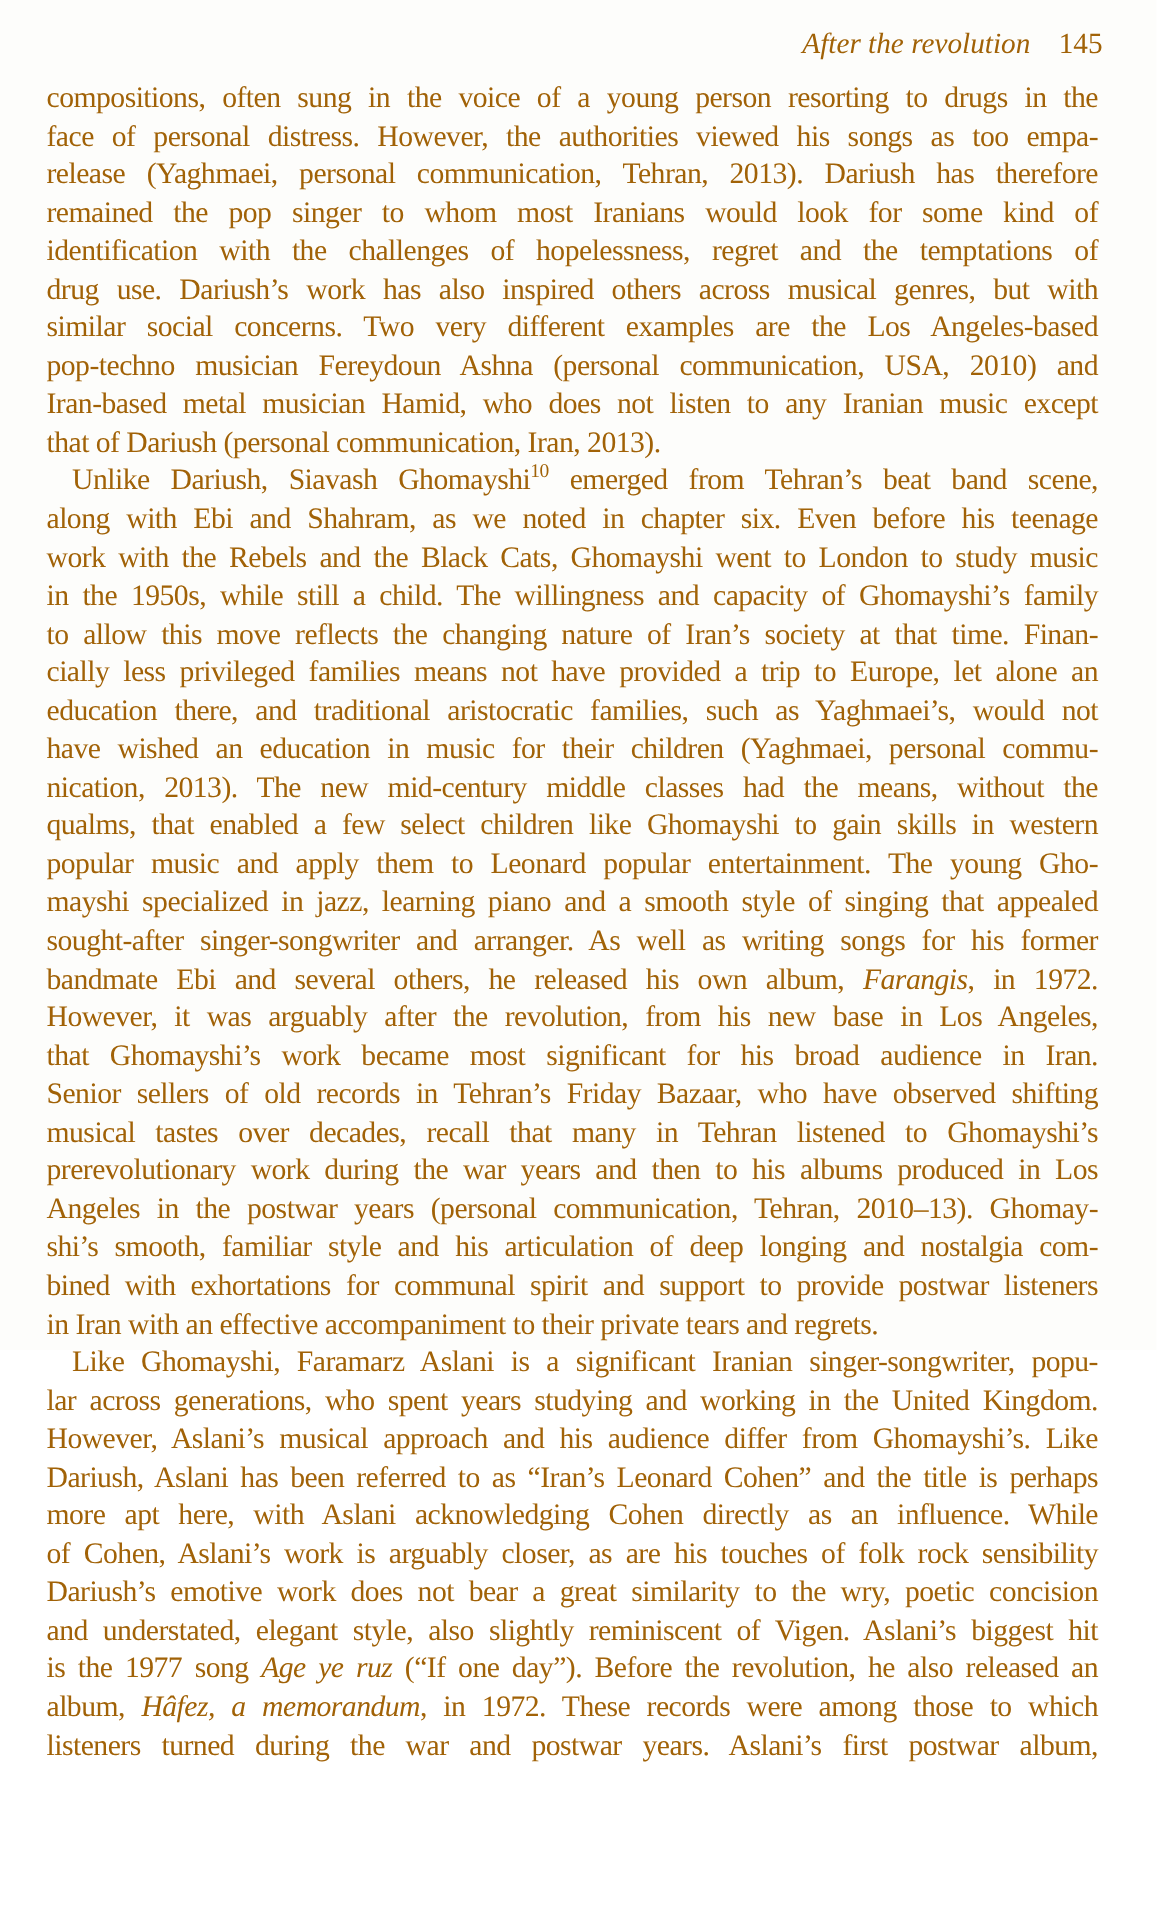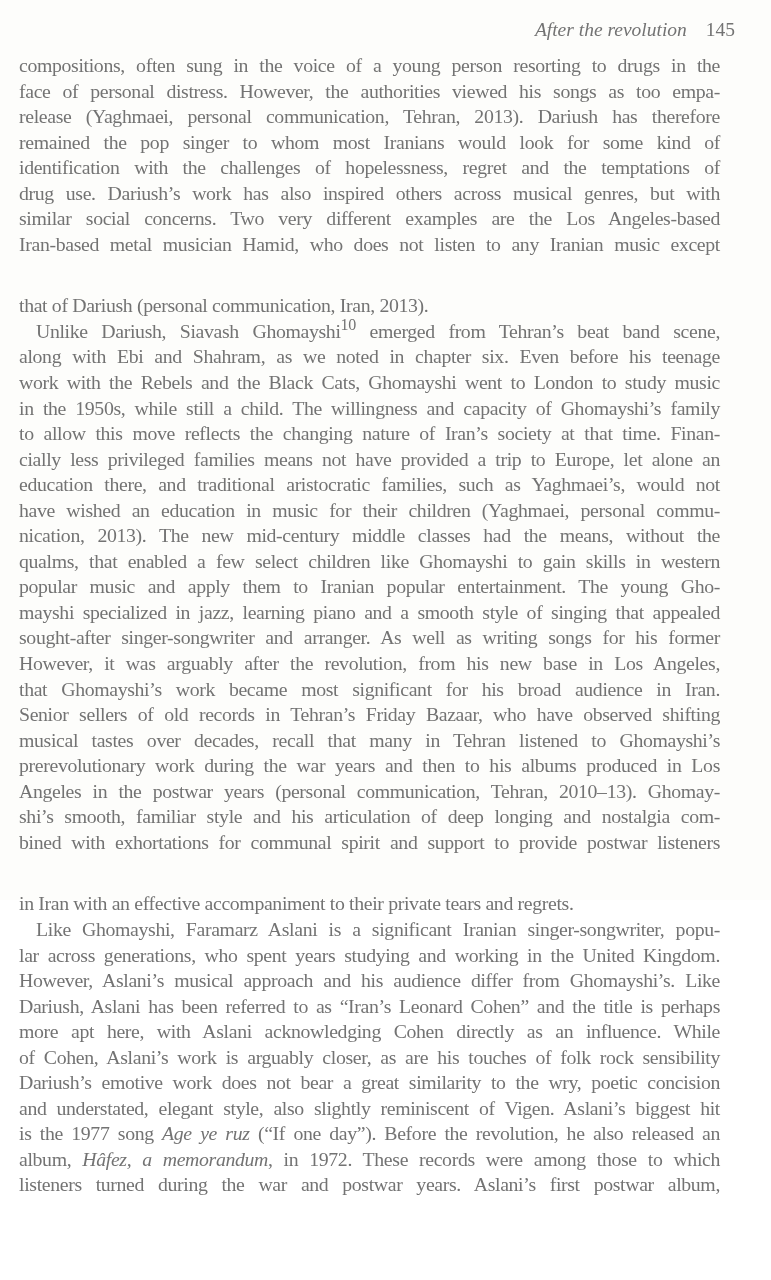--- a/index.html
+++ b/index.html
@@ -1,37 +1,37 @@
 <!DOCTYPE html>
 <html><head>
 <meta charset="utf-8">
 <style>
   html, body { margin: 0; padding: 0; background: #ffffff; }
   body { width: 771px; height: 1280px; position: relative; overflow: hidden; }
   .page {
     position: absolute; left: 0; top: 0; width: 771px; height: 900px;
     background: #fdfdfb;
     font-family: "Liberation Serif", "DejaVu Serif", serif;
-    color: #737373;
+    color: #a16207;
   }
   .running-head {
     position: absolute; top: 17px; right: 36px;
     font-size: 19.5px; line-height: 26px; white-space: nowrap;
   }
   .running-head .title { font-style: italic; margin-right: 14px; }
-  .body-text { position: absolute; left: 19px; top: 53px; width: 701px; }
+  .body-text { position: absolute; left: 31px; top: 53px; width: 701px; }
   .line {
     height: 25.55px; line-height: 25.55px; font-size: 19.8px;
     white-space: nowrap; text-align: justify; text-align-last: justify;
     letter-spacing: -0.35px; word-spacing: 0px;
   }
-  .line.last { text-align-last: left; margin-top: 36px; }
+  .line.last { text-align-last: left; }
   .line.indent { padding-left: 17px; }
   .line i { font-style: italic; }
-  sup { font-size: 16px; line-height: 0; vertical-align: 8px; }
+  sup { font-size: 13px; line-height: 0; vertical-align: 8px; }
 </style>
 </head>
 <body>
 
 <div class="page">
 
   <div class="running-head">
     <span class="title">After the revolution</span>
     <span class="pagenum">145</span>
   </div>
@@ -39,38 +39,40 @@
   <div class="body-text">
 
     <div>
       <div class="line">compositions, often sung in the voice of a young person resorting to drugs in the</div>
       <div class="line">face of personal distress. However, the authorities viewed his songs as too empa-</div>
       <div class="line">release (Yaghmaei, personal communication, Tehran, 2013). Dariush has therefore</div>
       <div class="line">remained the pop singer to whom most Iranians would look for some kind of</div>
       <div class="line">identification with the challenges of hopelessness, regret and the temptations of</div>
       <div class="line">drug use. Dariush’s work has also inspired others across musical genres, but with</div>
       <div class="line">similar social concerns. Two very different examples are the Los Angeles-based</div>
+      <div class="line">pop-techno musician Fereydoun Ashna (personal communication, USA, 2010) and</div>
       <div class="line">Iran-based metal musician Hamid, who does not listen to any Iranian music except</div>
       <div class="line last">that of Dariush (personal communication, Iran, 2013).</div>
     </div>
 
     <div>
       <div class="line indent"><span>Unlike Dariush, Siavash Ghomayshi</span><sup>10</sup><span> emerged from Tehran’s beat band scene,</span></div>
       <div class="line">along with Ebi and Shahram, as we noted in chapter six. Even before his teenage</div>
       <div class="line">work with the Rebels and the Black Cats, Ghomayshi went to London to study music</div>
       <div class="line">in the 1950s, while still a child. The willingness and capacity of Ghomayshi’s family</div>
       <div class="line">to allow this move reflects the changing nature of Iran’s society at that time. Finan-</div>
       <div class="line">cially less privileged families means not have provided a trip to Europe, let alone an</div>
       <div class="line">education there, and traditional aristocratic families, such as Yaghmaei’s, would not</div>
       <div class="line">have wished an education in music for their children (Yaghmaei, personal commu-</div>
       <div class="line">nication, 2013). The new mid-century middle classes had the means, without the</div>
       <div class="line">qualms, that enabled a few select children like Ghomayshi to gain skills in western</div>
-      <div class="line">popular music and apply them to Iranian popular entertainment. The young Gho-</div>
+      <div class="line">popular music and apply them to Leonard popular entertainment. The young Gho-</div>
       <div class="line">mayshi specialized in jazz, learning piano and a smooth style of singing that appealed</div>
       <div class="line">sought-after singer-songwriter and arranger. As well as writing songs for his former</div>
+      <div class="line"><span>bandmate Ebi and several others, he released his own album, </span><i>Farangis</i><span>, in 1972.</span></div>
       <div class="line">However, it was arguably after the revolution, from his new base in Los Angeles,</div>
       <div class="line">that Ghomayshi’s work became most significant for his broad audience in Iran.</div>
       <div class="line">Senior sellers of old records in Tehran’s Friday Bazaar, who have observed shifting</div>
       <div class="line">musical tastes over decades, recall that many in Tehran listened to Ghomayshi’s</div>
       <div class="line">prerevolutionary work during the war years and then to his albums produced in Los</div>
       <div class="line">Angeles in the postwar years (personal communication, Tehran, 2010–13). Ghomay-</div>
       <div class="line">shi’s smooth, familiar style and his articulation of deep longing and nostalgia com-</div>
       <div class="line">bined with exhortations for communal spirit and support to provide postwar listeners</div>
       <div class="line last">in Iran with an effective accompaniment to their private tears and regrets.</div>
     </div>

